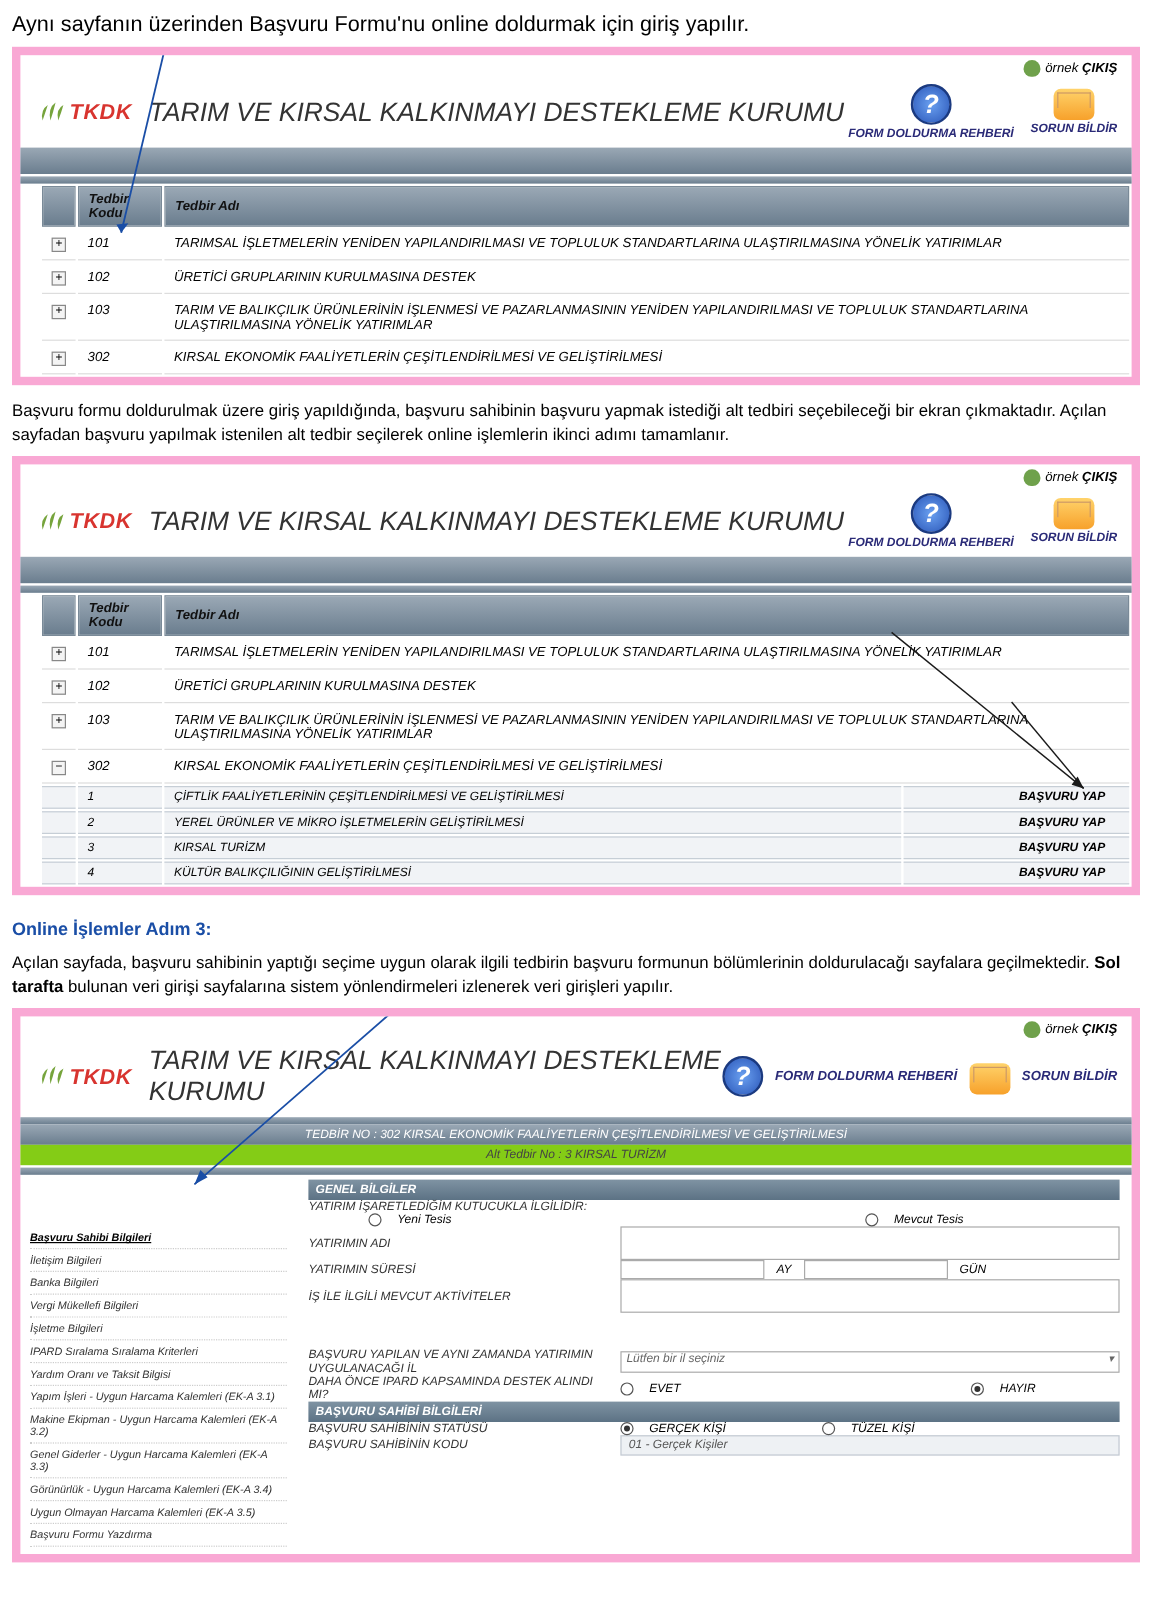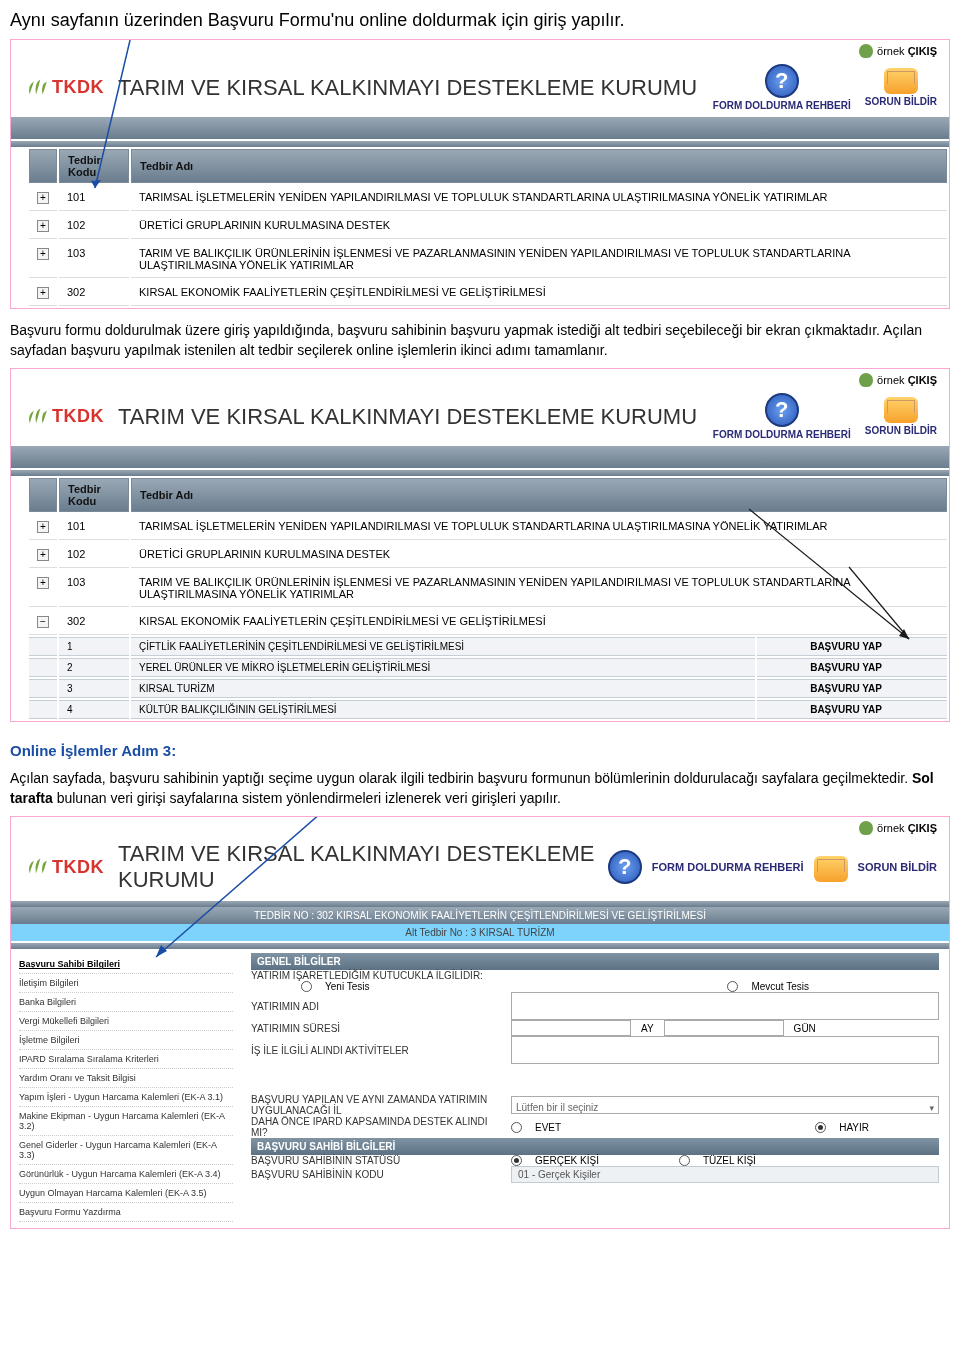--- a/index.html
+++ b/index.html
@@ -1,18 +1,18 @@
 <!DOCTYPE html>
 <html><head>
 <meta charset="utf-8">
 <style>
   * { box-sizing: border-box; margin: 0; padding: 0; }
   body { width: 960px; font-family: Arial, sans-serif; font-size: 14px; background: #fff; color: #000; padding: 10px; }
   .intro { font-size: 18px; margin-bottom: 8px; }
-  .framed { border: 1px solid #f9a8d4; background: #fff; margin-bottom: 12px; position: relative; }
+  .framed { border: 7px solid #f9a8d4; background: #fff; margin-bottom: 12px; position: relative; font-style: italic; }
   .topbar { display: flex; justify-content: flex-end; align-items: center; padding: 4px 12px; font-size: 11px; }
   .user-icon { width: 14px; height: 14px; background: #6fa14b; border-radius: 50% 50% 45% 45%; margin-right: 4px; display:inline-block; }
   .cikis { font-weight: bold; }
   .header-row { display: flex; align-items: center; padding: 2px 12px 6px; }
   .logo { display: flex; align-items: center; gap: 3px; margin-right: 14px; }
   .logo-leaf { width: 26px; height: 26px; position: relative; }
   .logo-leaf svg { width: 26px; height: 26px; }
   .logo-text { font-weight: bold; font-size: 18px; color: #d8342f; letter-spacing: 0.5px; }
   .page-title { font-size: 22px; font-weight: 500; color: #333; flex: 1; }
   .hdr-icons { display: flex; gap: 14px; align-items: flex-start; }
@@ -24,40 +24,40 @@
   .steel-bar { height: 22px; background: linear-gradient(#9aa8b5,#6a7d8e); margin: 0; }
   .steel-bar.thin { height: 6px; margin-top: 2px; }
   .table { width: 100%; font-size: 11px; padding-left: 16px; }
   .table th { background: linear-gradient(#9aa8b5,#6a7d8e); color:#111; font-size:11px; padding:4px 8px; text-align:left; border:1px solid #7a8a98;}
   .table td { padding: 6px 8px; border-bottom: 1px solid #ddd; vertical-align: top; font-size:11px; }
   .exp-cell { width: 28px; text-align:center; }
   .exp-box { width:12px; height:12px; border:1px solid #888; display:inline-flex; align-items:center; justify-content:center; font-size:10px; line-height:1; background:#f4f4f4;}
   .code-cell { width: 70px; }
   .subhead th { background: linear-gradient(#b8c2cc,#8fa0ae); font-size:10px; }
   .sub-row td { background:#f1f3f6; border-top:1px solid #c6ced6; border-bottom:1px solid #c6ced6; font-size:10px; padding:3px 8px;}
-  .apply { font-weight:bold; text-align:center; padding-right:20px !important;margin-left:46px; }
+  .apply { font-weight:bold; text-align:right; padding-right:20px !important;margin-left:46px; }
   .arrow-overlay { position:absolute; pointer-events:none; }
   .midtext { font-size: 14px; margin: 10px 0 8px; line-height: 1.4; }
   .step-title { color:#1a4ea6; font-weight:bold; font-size:15px; margin:20px 0 10px; }
   
   .greybar { background: linear-gradient(#9aa8b5,#6a7d8e); color:#fff; font-size:10px; text-align:center; padding:3px; }
-  .greybar.light { background:#7dd3fc; color:#444; }
+  .greybar.light { background:#84cc16; color:#444; }
   .section-hdr { background: linear-gradient(#7f93a3,#5c7284); color:#fff; font-size:10px; font-weight:bold; padding:3px 6px; }
   .form-area { display:flex; font-size:10px; }
   .left-menu { width: 230px; padding:6px 8px; }
   .left-menu .mi { padding:4px 0; border-bottom:1px dotted #ccc; font-size:9px; color:#333; }
-  .left-menu .mi.active { font-weight:bold; text-decoration:underline; color:#000;}
+  .left-menu .mi.active { font-weight:bold; text-decoration:underline; color:#000;margin-top:37px;}
   .right-form { flex:1; padding: 4px 10px 10px; }
   .frow { display:flex; align-items:center; padding:0 0; gap:10px; font-size:10px;}
   .frow .lbl { width: 250px; color:#333;}
   .radio { width:11px; height:11px; border:1px solid #555; border-radius:50%; display:inline-block; vertical-align:middle; margin-right:3px; background:#fff; position:relative;}
   .radio.checked::after{content:"";position:absolute;left:2px;top:2px;right:2px;bottom:2px;border-radius:50%;background:#333;}
   .txtbox { border:1px solid #aaa; background:#fff; height:16px; flex:1;}
   .txtarea { border:1px solid #aaa; background:#fff; height:28px; flex:1;}
-  .sel { border:1px solid #aaa; background:#fff; height:18px; flex:1; font-size:10px; padding:0 4px; color:#666; display:flex; align-items:flex-end; justify-content:space-between;}
+  .sel { border:1px solid #aaa; background:#fff; height:18px; flex:1; font-size:10px; padding:0 4px; color:#666; display:flex; align-items:flex-start; justify-content:space-between;}
   .sel::after{content:"▾"; font-size:9px; color:#666;}
   .readonly { background:#eef1f4; border:1px solid #c3cad2; padding:2px 6px; font-size:10px; color:#555; flex:1;}
   .hdr-icons .hdr-icon.nolabel .ball { margin-bottom:0; }
   .inline-link { font-weight:bold; color:#2a2a77; font-size:11px; }
   .topright3 .hdr-icons { align-items:center; gap:10px; }
 </style>
 </head>
 <body>
 
 <div class="intro">Aynı sayfanın üzerinden Başvuru Formu'nu online doldurmak için giriş yapılır.</div>
@@ -300,21 +300,21 @@
 
       <div class="frow">
         <span class="lbl">YATIRIMIN SÜRESİ</span>
         <span class="txtbox" style="max-width:120px;"></span>
         <span>AY</span>
         <span class="txtbox" style="max-width:120px;"></span>
         <span>GÜN</span>
       </div>
 
       <div class="frow">
-        <span class="lbl">İŞ İLE İLGİLİ ALINDI AKTİVİTELER</span>
+        <span class="lbl">İŞ İLE İLGİLİ MEVCUT AKTİVİTELER</span>
         <span class="txtarea"></span>
       </div>
 
       <div style="height:30px;"></div>
 
       <div class="frow">
         <span class="lbl">BAŞVURU YAPILAN VE AYNI ZAMANDA YATIRIMIN UYGULANACAĞI İL</span>
         <span class="sel">
             <span>Lütfen bir il seçiniz</span>
           </span>

